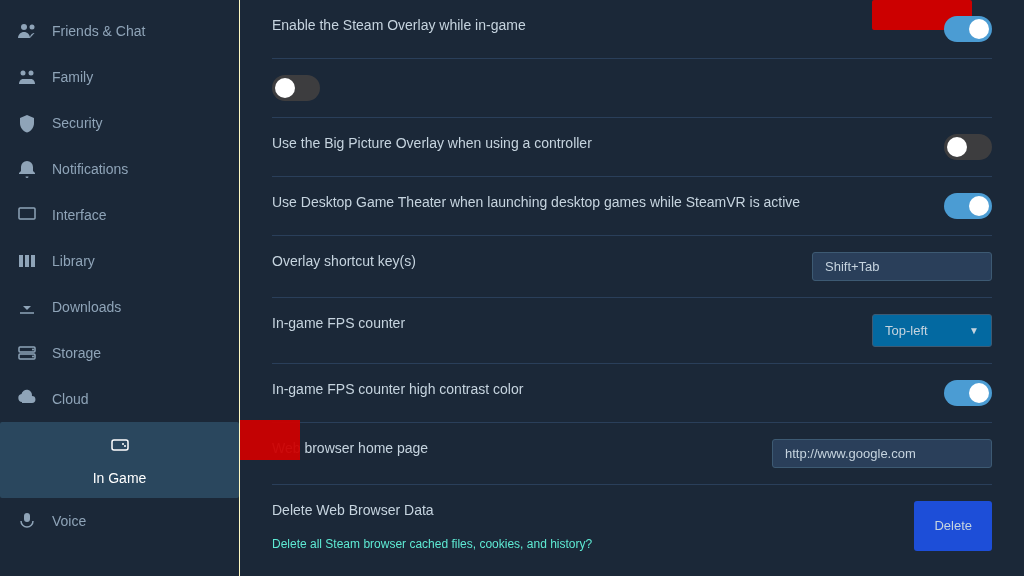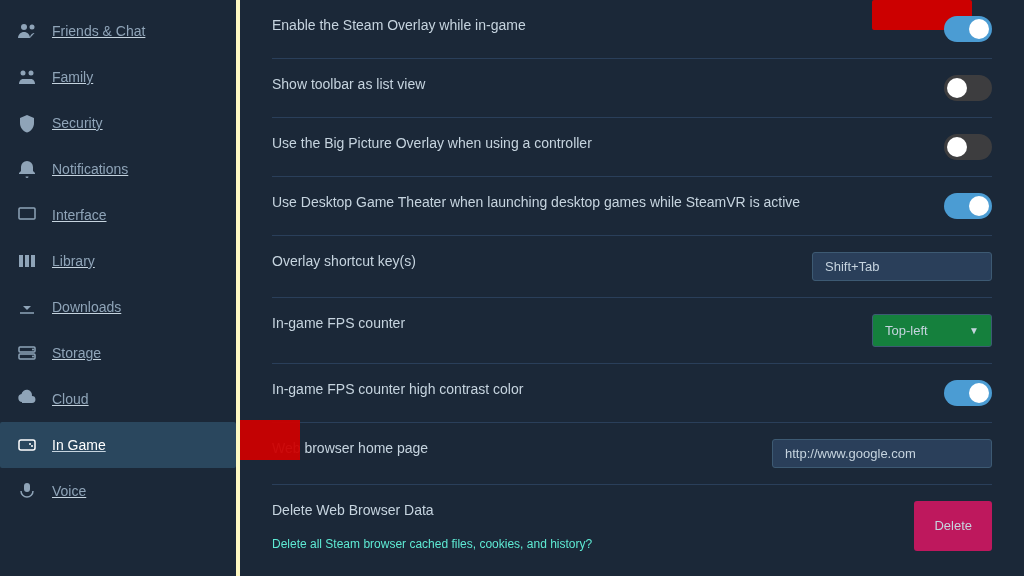--- a/index.html
+++ b/index.html
@@ -15,37 +15,37 @@
     }
 
     
     .sidebar {
       width: 240px;
       background: #1b2838;
       flex-shrink: 0;
       display: flex;
       flex-direction: column;
       padding-top: 8px;
-      border-right: 4px solid #fef9c3;
-      text-decoration: underline;
+      border-right: 1px solid #fef9c3;
     }
     .sidebar-item {
       display: flex;
       align-items: center;
       padding: 12px 16px;
       cursor: pointer;
       color: #8fa4b8;
       font-size: 14px;
       gap: 14px;
       border-radius: 2px;
       transition: background 0.1s;
     }
     .sidebar-item.active {
       background: #2a475e;
       color: #ffffff;
+      flex-direction: column;
     }
     .sidebar-item .icon {
       width: 22px;
       height: 22px;
       display: flex;
       align-items: center;
       justify-content: center;
       flex-shrink: 0;
     }
     .sidebar-item .label {
@@ -125,41 +125,41 @@
       padding: 6px 12px;
       border-radius: 3px;
       font-size: 13px;
       min-width: 180px;
       text-align: left;
       margin-left: 22px;
     }
 
     
     .dropdown {
-      background: #15803d;
+      background: #0369a1;
       border: 1px solid #3d5a73;
       color: #c6d4df;
       padding: 8px 12px;
       border-radius: 3px;
       font-size: 13px;
       min-width: 120px;
       display: flex;
       align-items: center;
       justify-content: space-between;
       gap: 8px;
       cursor: pointer;
     }
     .dropdown-arrow {
       font-size: 10px;
       color: #c6d4df;
     }
 
     
     .delete-btn {
-      background: #be185d;
+      background: #1d4ed8;
       border: none;
       color: #c6d4df;
       padding: 8px 20px;
       border-radius: 3px;
       font-size: 13px;
       cursor: pointer;
       flex-shrink: 0;
     }
 
     
@@ -319,21 +319,20 @@
   <div class="red-bar"></div>
 
   <div class="settings-section">
 
     <div class="settings-row">
       <span class="row-label">Enable the Steam Overlay while in-game</span>
       <div class="toggle on"></div>
     </div>
 
     <div class="settings-row">
-      <span class="row-label">Show toolbar as list view</span>
       <div class="toggle off"></div>
     </div>
 
     <div class="settings-row">
       <span class="row-label">Use the Big Picture Overlay when using a controller</span>
       <div class="toggle off"></div>
     </div>
 
     <div class="settings-row">
       <span class="row-label">Use Desktop Game Theater when launching desktop games while SteamVR is active</span>

